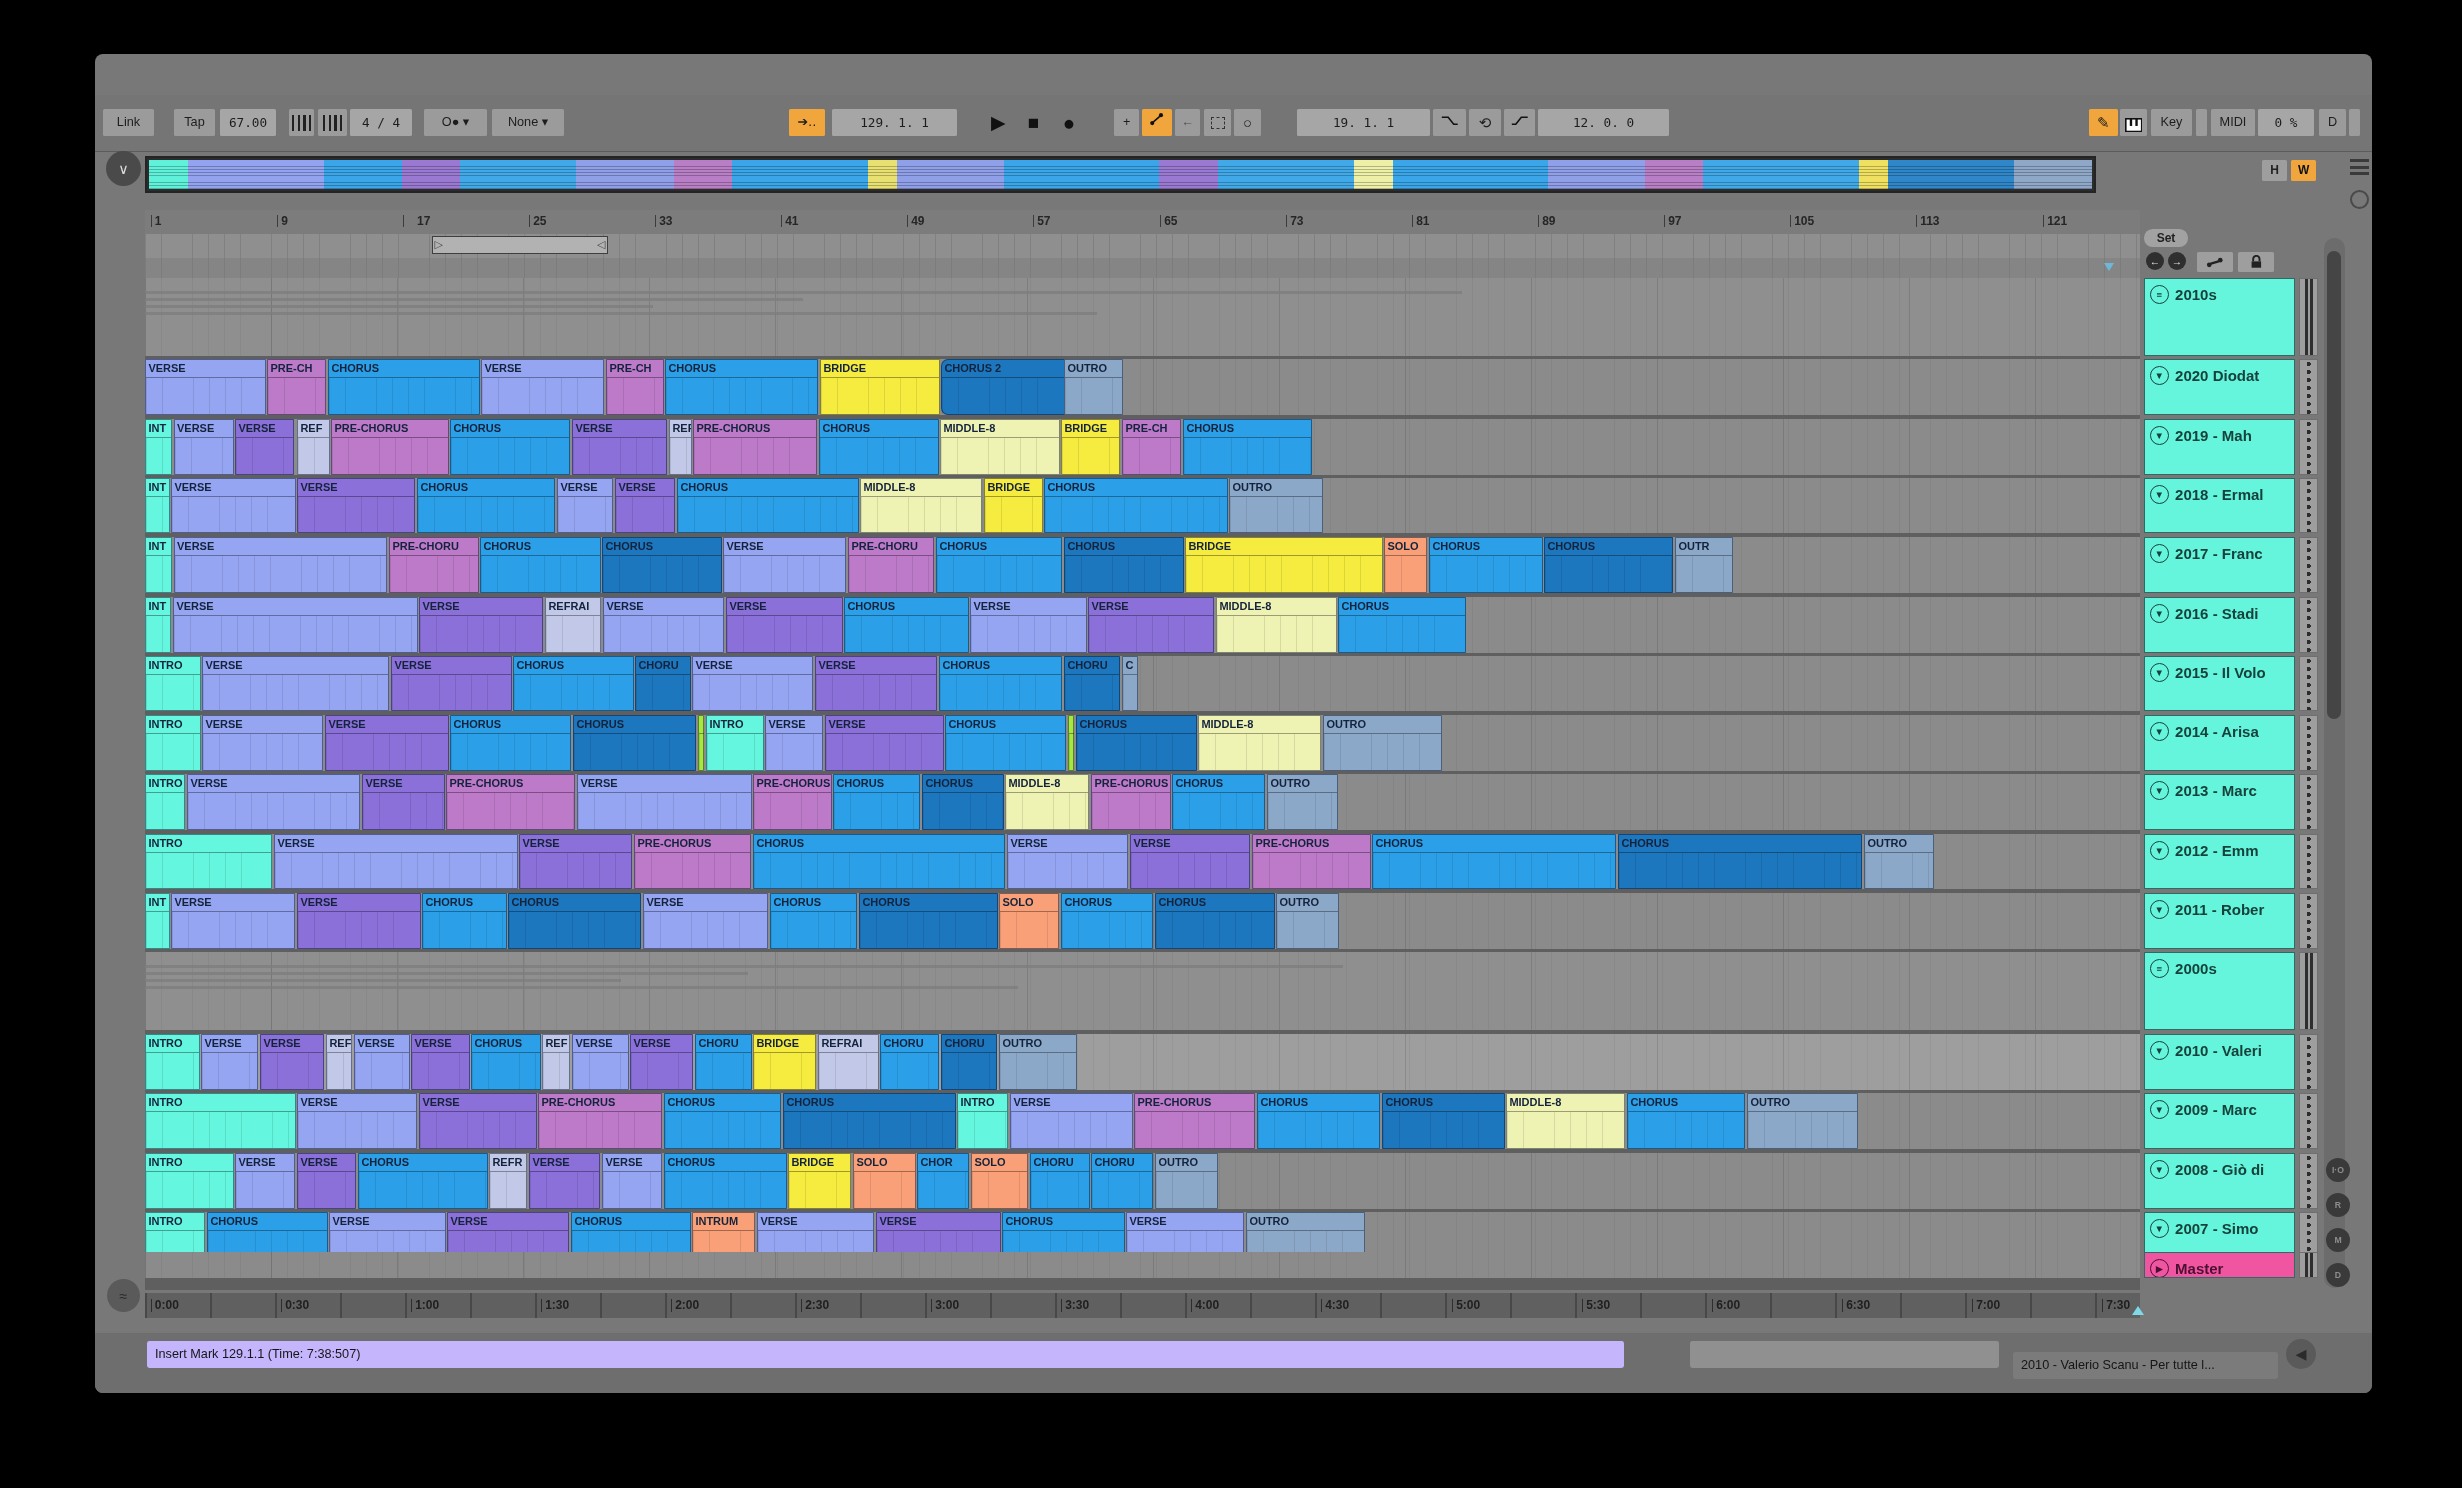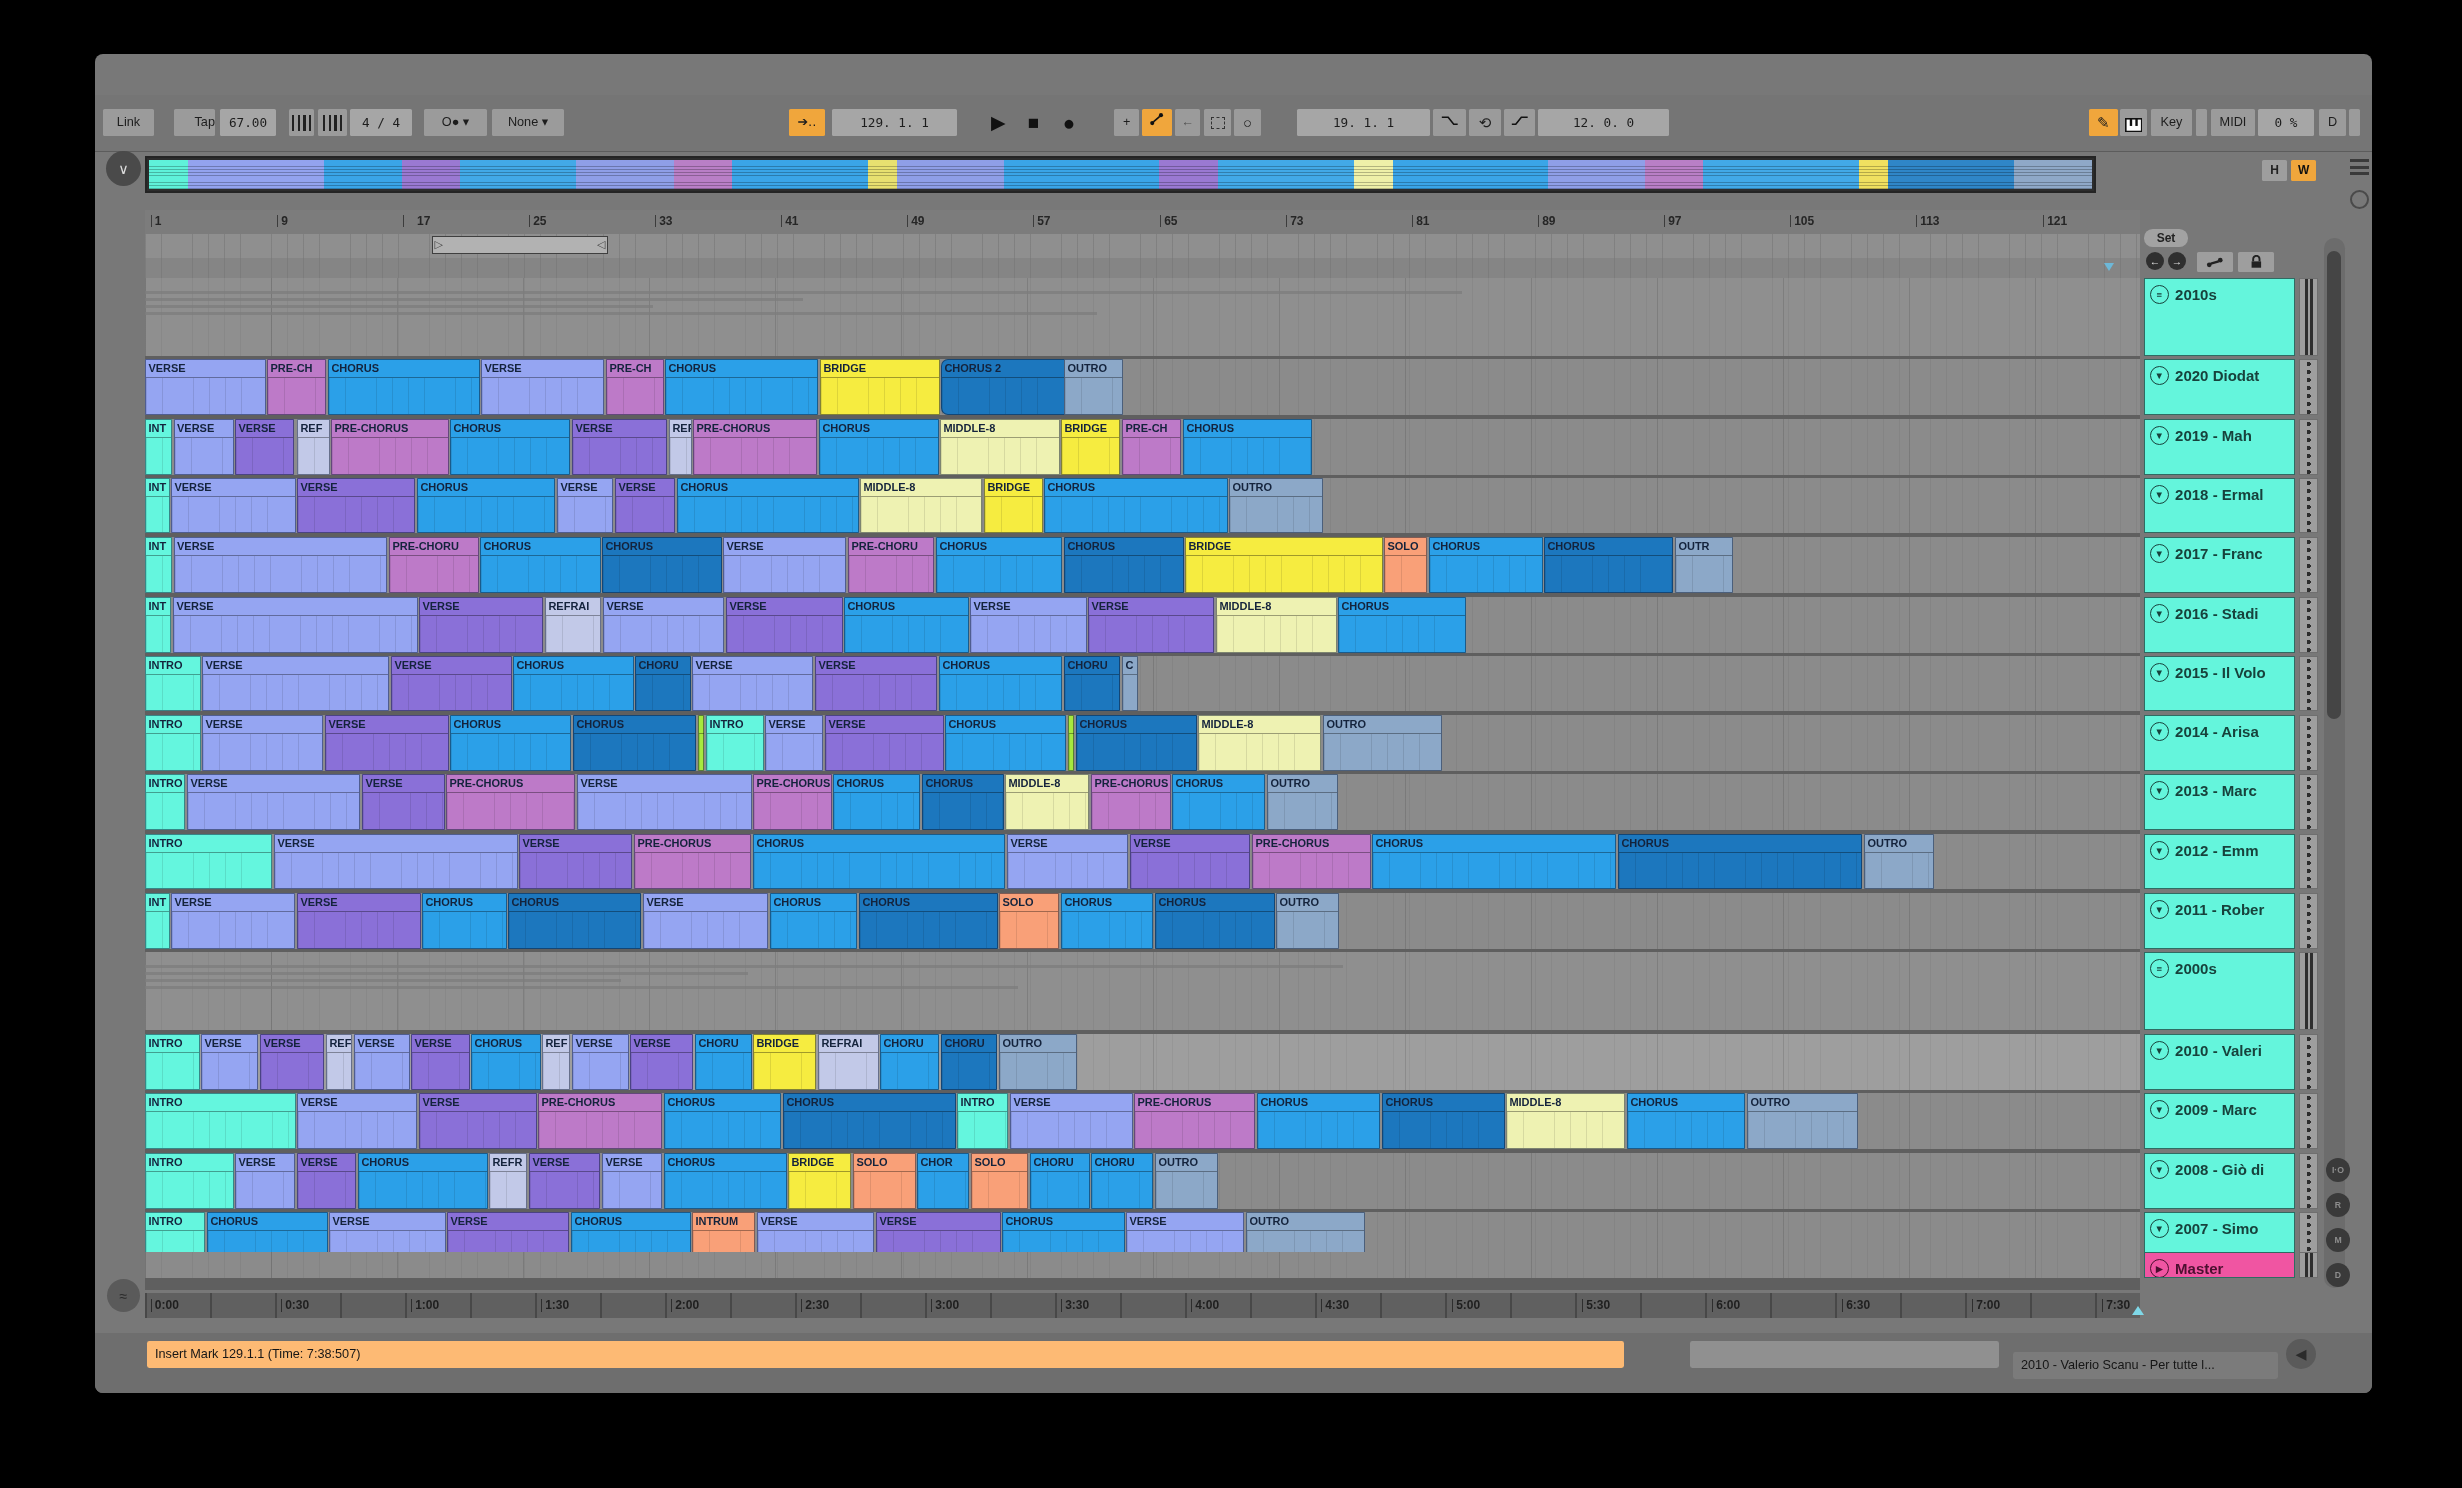--- a/index.html
+++ b/index.html
@@ -126,21 +126,21 @@
 </style>
 </head>
 <body>
 
 <div class="stage">
   <div class="win" id="win">
 
 
     <div class="toolbar">
       <div class="tb" style="left:8px;width:51px;">Link</div>
-      <div class="tb" style="left:79px;width:41px;text-align:right;">Tap</div>
+      <div class="tb" style="left:79px;width:41px;">Tap</div>
       <div class="tb val" style="left:125px;width:56px;">67.00</div>
       <div class="tb nudge" style="left:194px;width:25.4px;"></div>
       <div class="tb nudge" style="left:223px;width:28.6px;"></div>
       <div class="tb val" style="left:255px;width:62px;">4 / 4</div>
       <div class="tb" style="left:329px;width:63px;"><span>O●</span> ▾</div>
       <div class="tb" style="left:397px;width:72px;"><span>None</span> ▾</div>
 
       <div class="tb orange" style="left:694px;width:36px;">➔‥</div>
       <div class="tb val" style="left:737px;width:125px;">129. 1. 1</div>
       <div class="tb flat glyph" style="left:889px;width:28.6px;font-size:19px;">▶</div>
@@ -262,21 +262,21 @@
         <span style="left: 1307px;">5:00</span>
         <span style="left: 1437px;">5:30</span>
         <span style="left: 1567px;">6:00</span>
         <span style="left: 1697px;">6:30</span>
         <span style="left: 1827px;">7:00</span>
         <span style="left: 1957px;">7:30</span>
       </div>
     <div class="playhead"></div>
 
     <div class="statusbar">
-      <div class="sbox" style="left:52px;width:1477px;background:#fdba74;">Insert Mark 129.1.1 (Time: 7:38:507)</div>
+      <div class="sbox" style="left:52px;width:1477px;background:#c4b5fd;">Insert Mark 129.1.1 (Time: 7:38:507)</div>
       <div class="sbox" style="left:1595px;width:309px;background:#909090;"></div>
       <div class="sbox" style="left:1918px;width:265px;background:#7b7b7b;margin-top:11px;">2010 - Valerio Scanu - Per tutte l...</div>
       <div class="leftcirc" style="left:2191px;top:6.3px;width:30px;height:30px;">◀</div>
     </div>
 
   <div class="lane lane-group" style="top: 224px; height: 78px;">
         <div class="pbar" style="top: 12.7px; width: 1317px; height: 3.2px;"></div>
         <div class="pbar" style="top: 20px; width: 658px; height: 3.2px;"></div>
         <div class="pbar" style="top: 27px; width: 508px; height: 3.2px;"></div>
         <div class="pbar" style="top: 34px; width: 952px; height: 3.2px;"></div>

